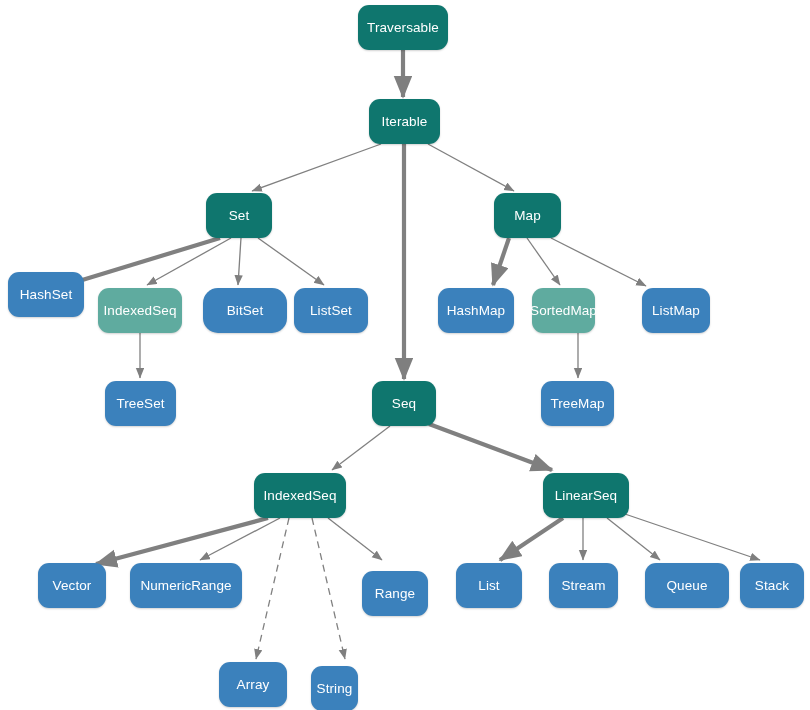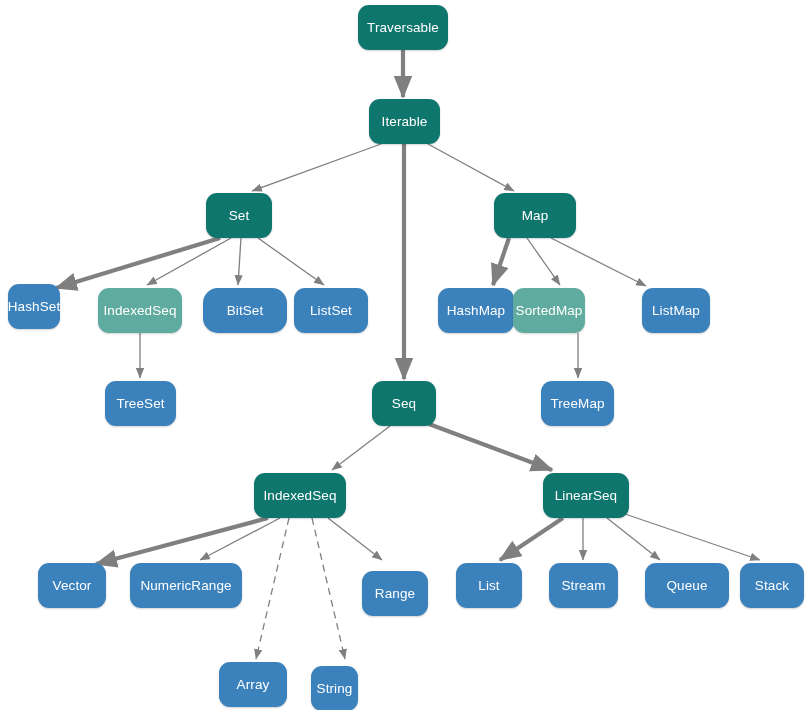--- a/index.html
+++ b/index.html
@@ -86,27 +86,27 @@
         <line x1="583" y1="518" x2="583" y2="560" stroke="#808080" stroke-width="1.3" marker-end="url(#arrow-thin)"></line>
         <line x1="607" y1="518" x2="660" y2="560" stroke="#808080" stroke-width="1.3" marker-end="url(#arrow-thin)"></line>
         <line x1="622" y1="513" x2="760" y2="560" stroke="#808080" stroke-width="1.3" marker-end="url(#arrow-thin)"></line>
       </g>
   </svg>
 
   <div id="nodes">
       <div class="node trait" style="left: 358px; top: 5px; width: 90px; height: 45px;">Traversable</div>
       <div class="node trait" style="left: 369px; top: 99px; width: 71px; height: 45px;">Iterable</div>
       <div class="node trait" style="left: 206px; top: 193px; width: 66px; height: 45px;">Set</div>
-      <div class="node trait" style="left: 494px; top: 193px; width: 82px; height: 45px;">Map</div>
-      <div class="node impl" style="left: 8px; top: 284px; width: 52px; height: 45px;">HashSet</div>
+      <div class="node trait" style="left: 494px; top: 193px; width: 67px; height: 45px;">Map</div>
+      <div class="node impl" style="left: 8px; top: 272px; width: 76px; height: 45px;">HashSet</div>
       <div class="node sorted" style="left: 98px; top: 288px; width: 84px; height: 45px;">IndexedSeq</div>
       <div class="node impl" style="left: 203px; top: 288px; width: 84px; height: 45px; border-radius: 15px;">BitSet</div>
       <div class="node impl" style="left: 294px; top: 288px; width: 74px; height: 45px;">ListSet</div>
       <div class="node impl" style="left: 438px; top: 288px; width: 76px; height: 45px;">HashMap</div>
-      <div class="node sorted" style="left: 513px; top: 288px; width: 72px; height: 45px;">SortedMap</div>
+      <div class="node sorted" style="left: 532px; top: 288px; width: 63px; height: 45px;">SortedMap</div>
       <div class="node impl" style="left: 642px; top: 288px; width: 68px; height: 45px;">ListMap</div>
       <div class="node impl" style="left: 105px; top: 381px; width: 71px; height: 45px;">TreeSet</div>
       <div class="node impl" style="left: 541px; top: 381px; width: 73px; height: 45px;">TreeMap</div>
       <div class="node trait" style="left: 372px; top: 381px; width: 64px; height: 45px;">Seq</div>
       <div class="node trait" style="left: 254px; top: 473px; width: 92px; height: 45px;">IndexedSeq</div>
       <div class="node trait" style="left: 543px; top: 473px; width: 86px; height: 45px;">LinearSeq</div>
       <div class="node impl" style="left: 38px; top: 563px; width: 68px; height: 45px;">Vector</div>
       <div class="node impl" style="left: 130px; top: 563px; width: 112px; height: 45px;">NumericRange</div>
       <div class="node impl" style="left: 362px; top: 563px; width: 66px; height: 45px; margin-top: 8px;">Range</div>
       <div class="node impl" style="left: 456px; top: 563px; width: 66px; height: 45px;">List</div>

